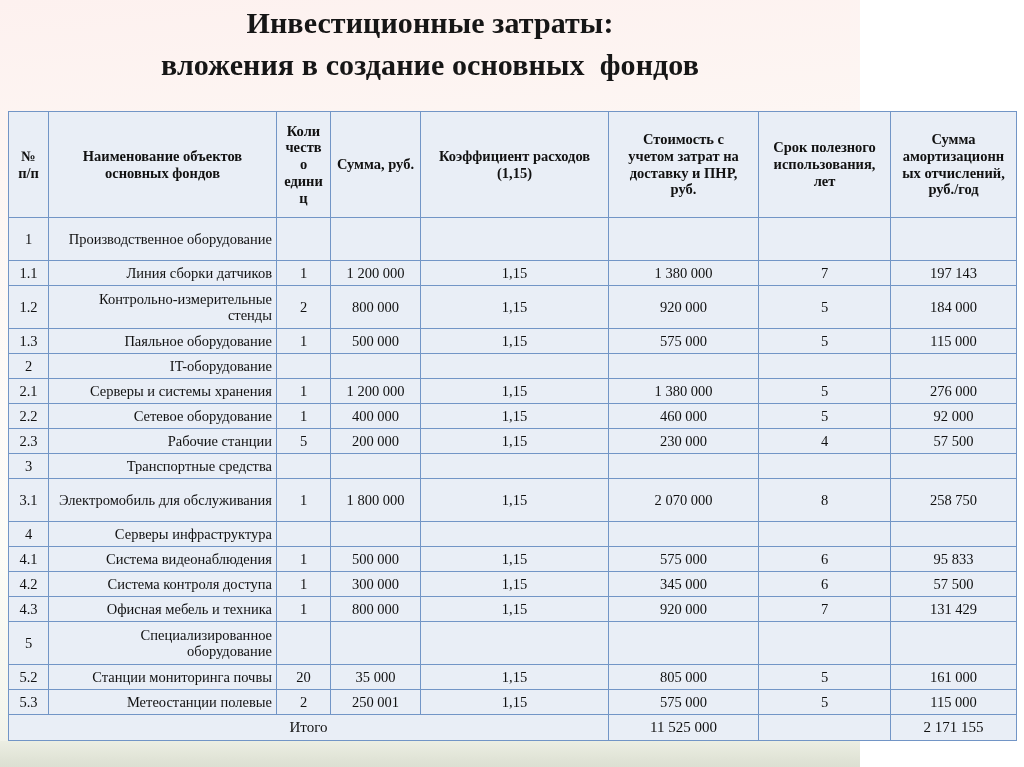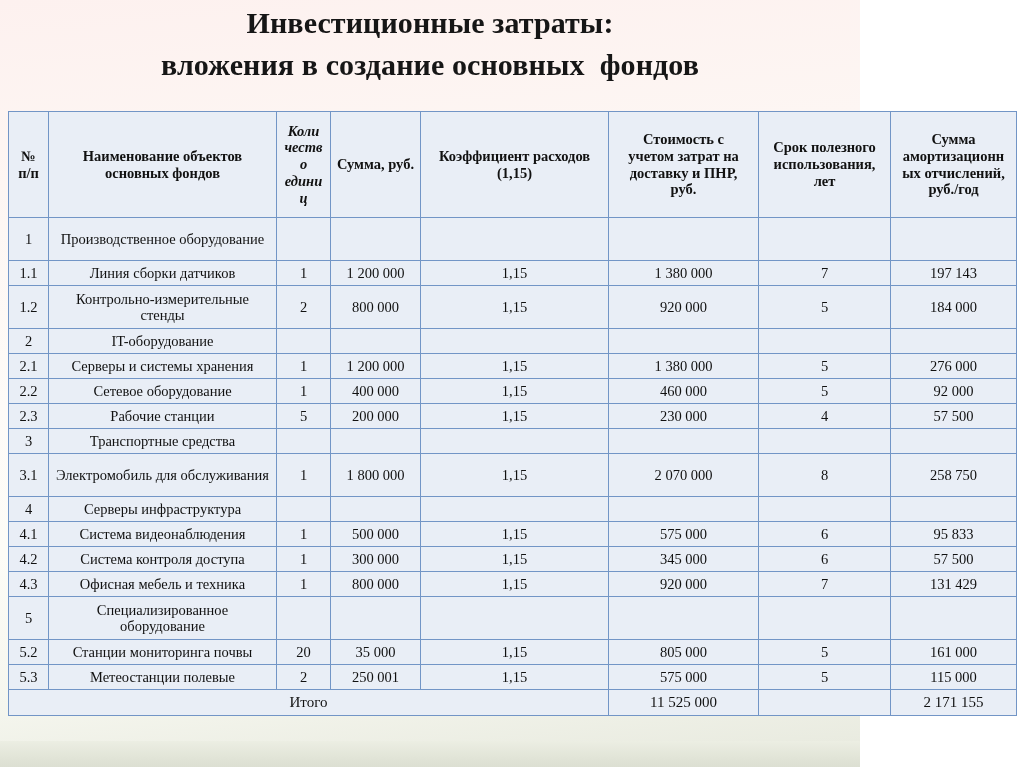--- a/index.html
+++ b/index.html
@@ -69,27 +69,27 @@
   }
   table.main thead th {
     font-weight: bold;
     text-align: center;
     font-size: 14.5px;
     line-height: 1.15;
     padding: 4px 3px;
     height: 106px;
     vertical-align: middle;
   }
-  .th-narrow { font-size: 14.5px; font-style: italic; }
+  .th-narrow { font-size: 14.5px; }
   td.c-num {
     text-align: center;
     font-size: 15px;
   }
   td.c-name {
-    text-align: center;
+    text-align: right;
     padding-left: 7px;
     font-size: 15px;
   }
   td.c-qty, td.c-price, td.c-coef, td.c-cost, td.c-life, td.c-amort {
     text-align: center;
     font-size: 15px;
   }
   tr.r-tall td { height: 43px; }
   tr.r-std td  { height: 25px; }
   tr.r-group td { height: 25px; }
@@ -197,20 +197,30 @@
           <tr class="r-tall">
             <td class="c-num">1.2</td>
             <td class="c-name">Контрольно-измерительные стенды</td>
             <td class="c-qty">2</td>
             <td class="c-price">800 000</td>
             <td class="c-coef">1,15</td>
             <td class="c-cost">920 000</td>
             <td class="c-life">5</td>
             <td class="c-amort">184 000</td>
           </tr>
+          <tr class="r-std">
+            <td class="c-num">1.3</td>
+            <td class="c-name">Паяльное оборудование</td>
+            <td class="c-qty">1</td>
+            <td class="c-price">500 000</td>
+            <td class="c-coef">1,15</td>
+            <td class="c-cost">575 000</td>
+            <td class="c-life">5</td>
+            <td class="c-amort">115 000</td>
+          </tr>
           <tr class="r-group">
             <td class="c-num">2</td>
             <td class="c-name">IT-оборудование</td>
             <td class="c-qty"></td>
             <td class="c-price"></td>
             <td class="c-coef"></td>
             <td class="c-cost"></td>
             <td class="c-life"></td>
             <td class="c-amort"></td>
           </tr>

